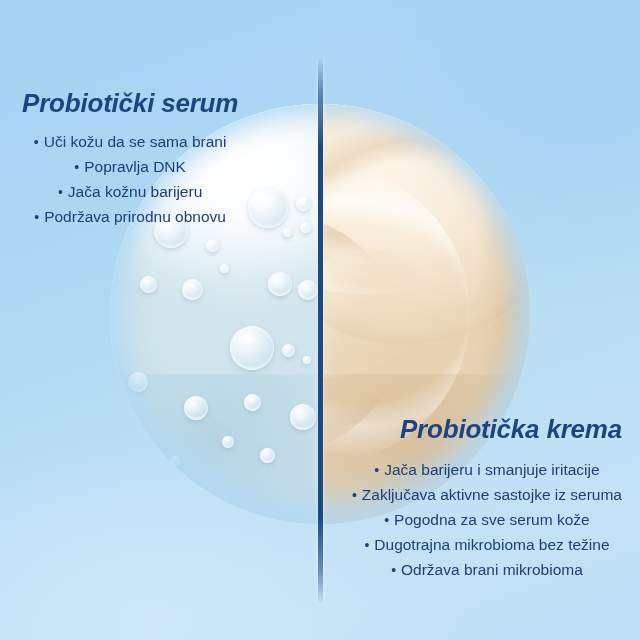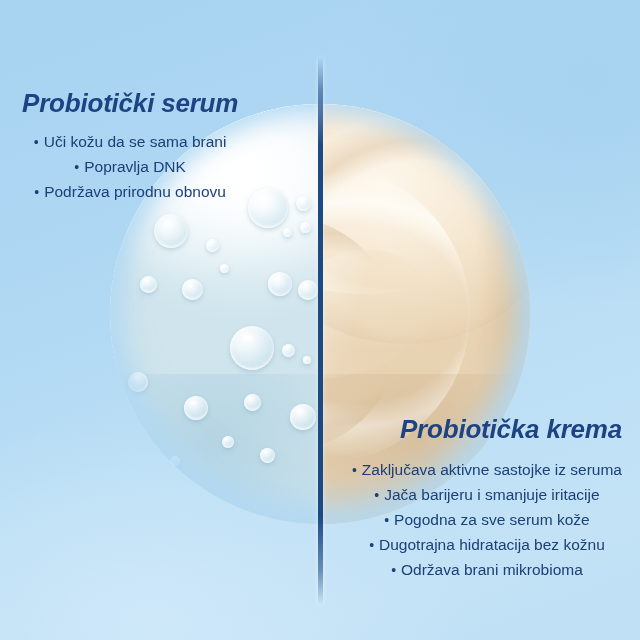--- a/index.html
+++ b/index.html
@@ -246,28 +246,29 @@
 
   </div>
 
   <div class="divider"></div>
 
   <div class="block block-left">
     <div class="heading">Probiotički serum</div>
     <ul class="bullets">
       <li><span class="dot">•</span><span>Uči kožu da se sama brani</span></li>
       <li><span class="dot">•</span><span>Popravlja DNK</span></li>
+      <li><span class="dot">•</span><span>Jača kožnu barijeru</span></li>
       <li><span class="dot">•</span><span>Podržava prirodnu obnovu</span></li>
     </ul>
   </div>
 
   <div class="block block-right">
     <div class="heading">Probiotička krema</div>
     <ul class="bullets">
+      <li><span class="dot">•</span><span>Jača barijeru i smanjuje iritacije</span></li>
       <li><span class="dot">•</span><span>Zaključava aktivne sastojke iz seruma</span></li>
-      <li><span class="dot">•</span><span>Jača barijeru i smanjuje iritacije</span></li>
       <li><span class="dot">•</span><span>Pogodna za sve serum kože</span></li>
-      <li><span class="dot">•</span><span>Dugotrajna hidratacija bez kožnu</span></li>
+      <li><span class="dot">•</span><span>Dugotrajna mikrobioma bez težine</span></li>
       <li><span class="dot">•</span><span>Održava brani mikrobioma</span></li>
     </ul>
   </div>
 
 </div>
 
 </body></html>

